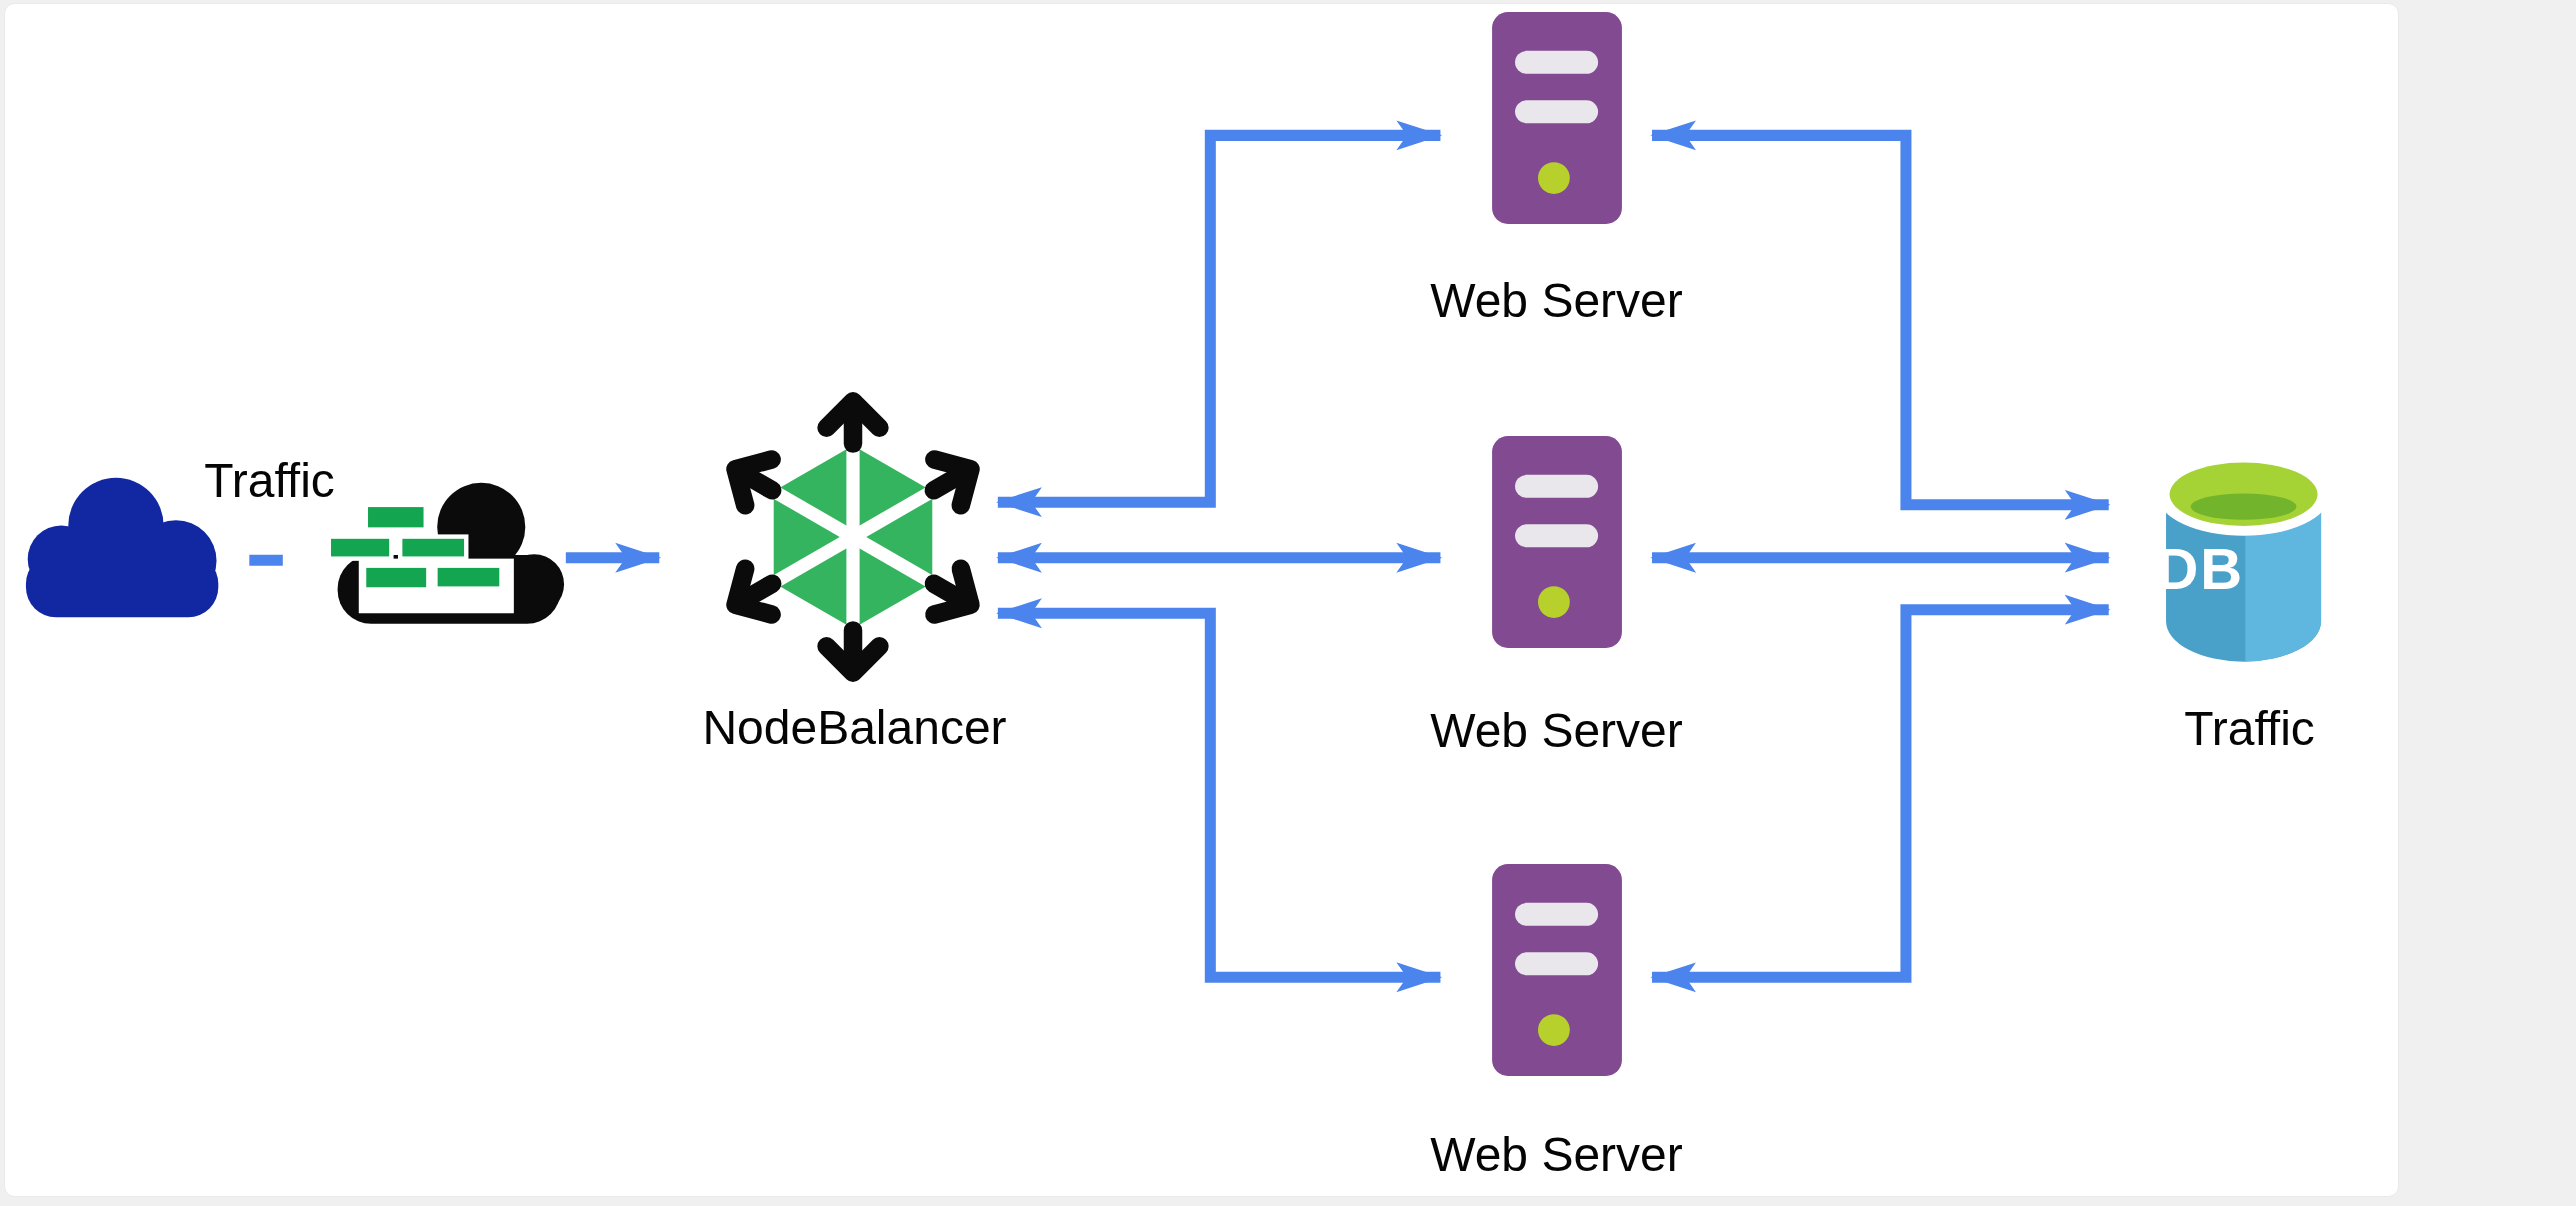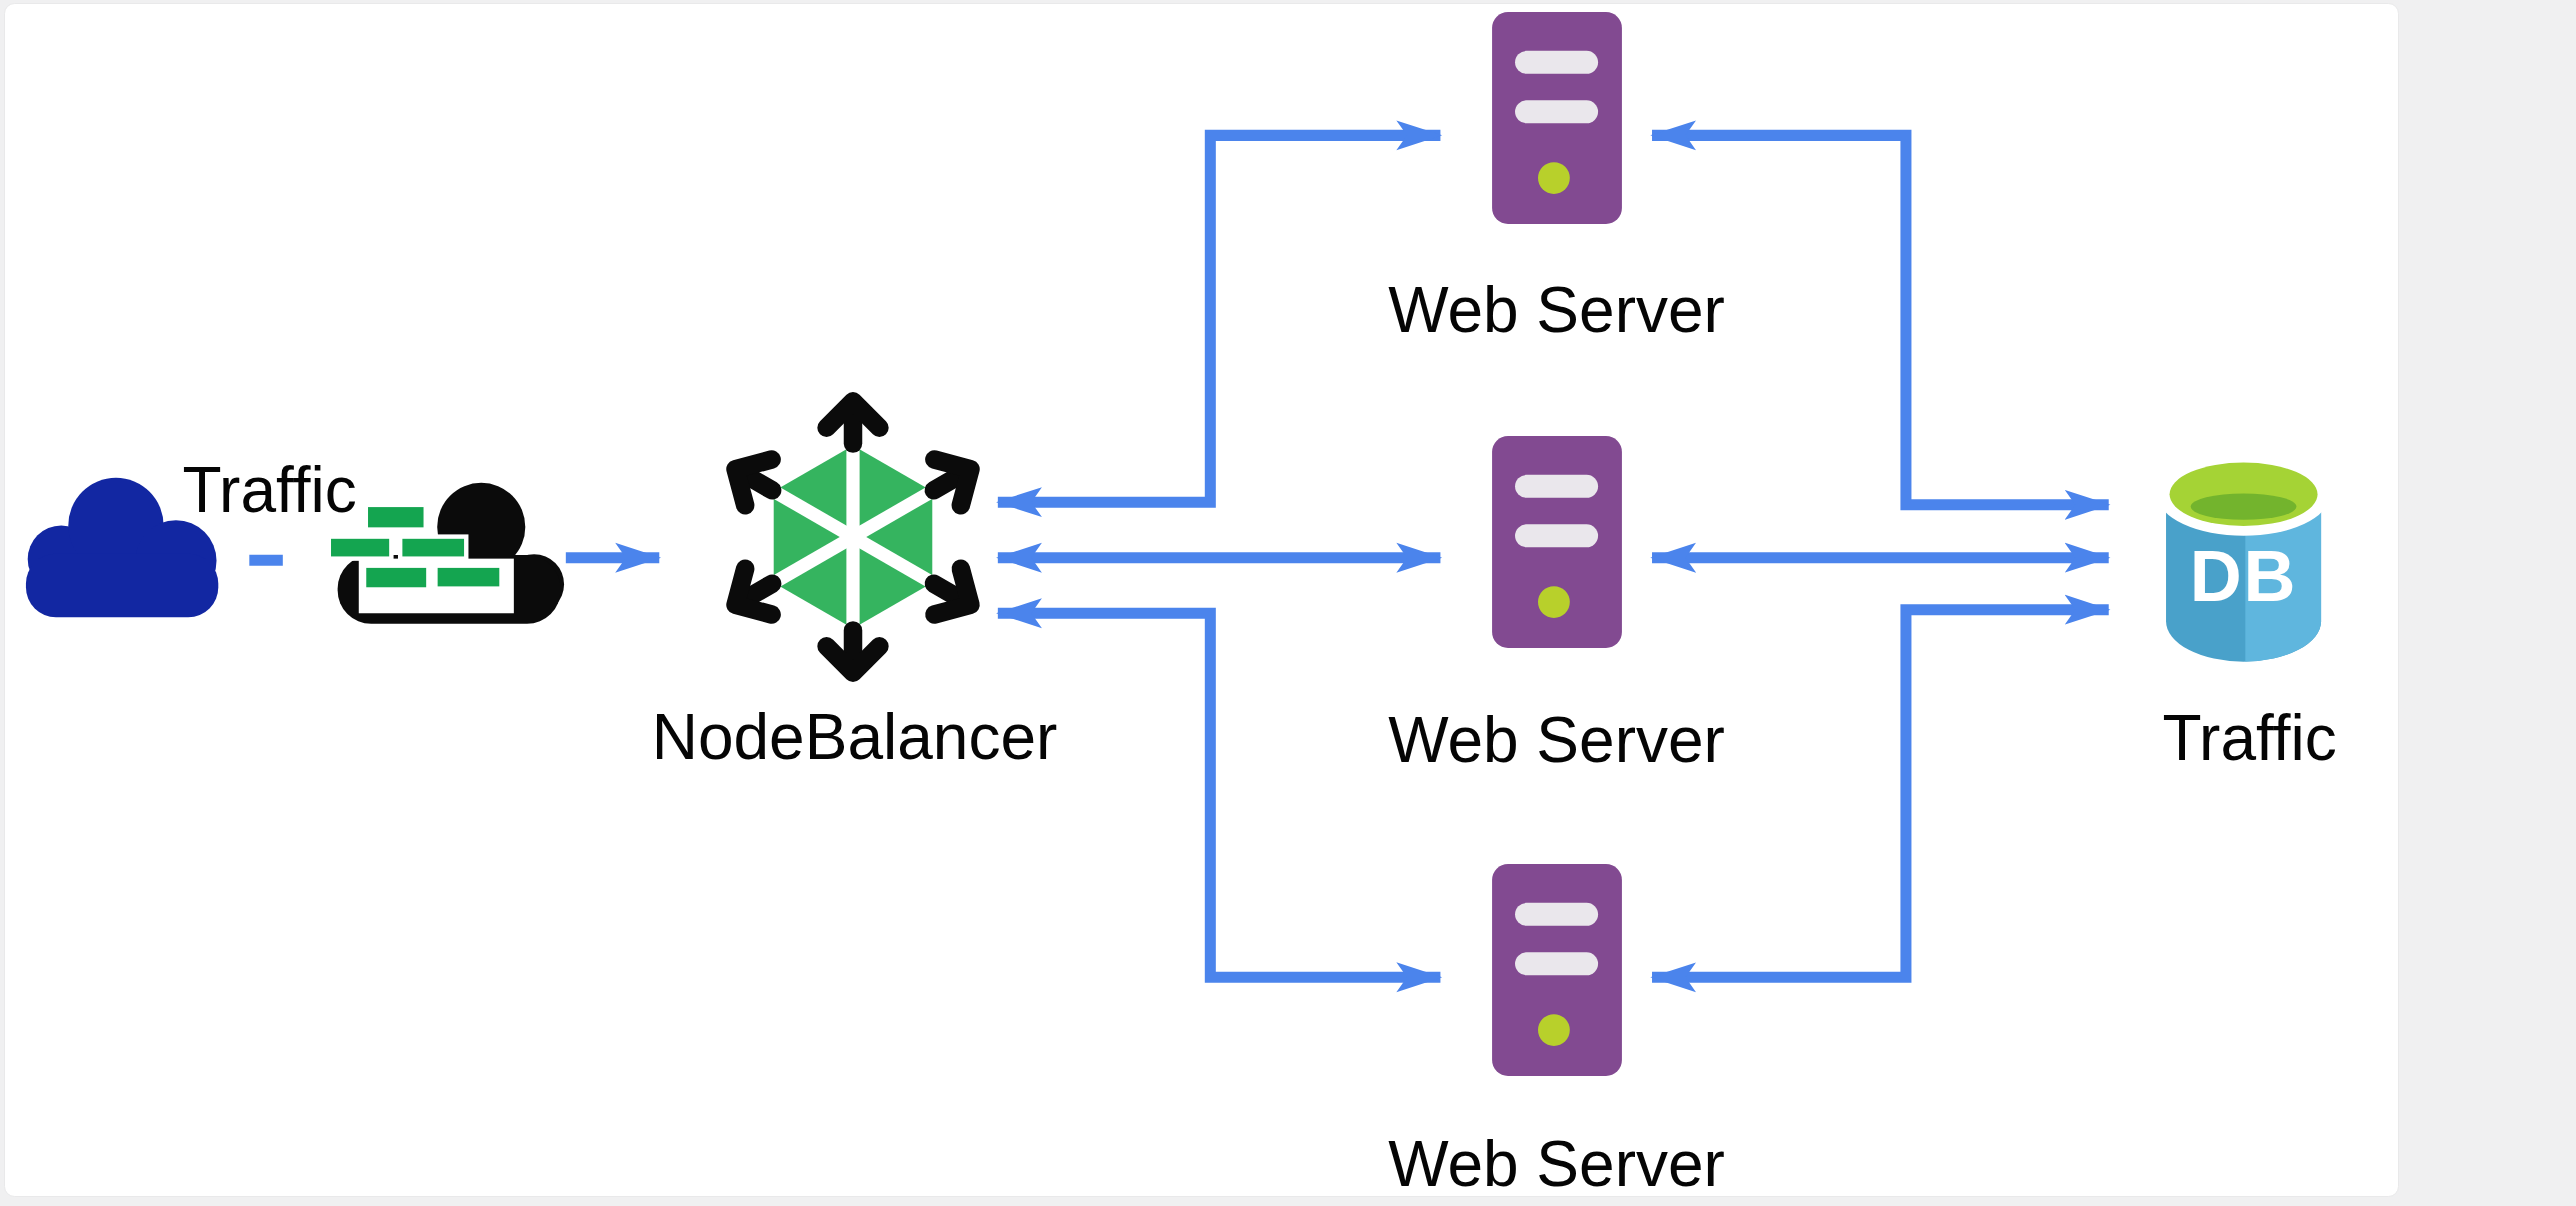--- a/index.html
+++ b/index.html
@@ -34,41 +34,40 @@
     position: absolute;
   }
   .node svg {
     display: block;
     width: 100%;
     height: 100%;
   }
   .diagram-label {
     position: absolute;
     transform: translateX(-50%);
-    font-size: 64px;
+    font-size: 48px;
     line-height: 1.1;
     color: #050505;
     white-space: nowrap;
     letter-spacing: 0px;
   }
   .connector {
     fill: none;
     stroke: #4b84ec;
     stroke-width: 12.5px;
     stroke-linejoin: miter;
   }
   .arrow-end   { marker-end: url(#ah); }
   .arrow-both  { marker-start: url(#ah); marker-end: url(#ah); }
   .db-badge {
     position: absolute;
     left: 0;
     right: 0;
     top: 83px;
-    text-align: center;
-    font-size: 72px;
+    font-size: 58px;
     font-weight: bold;
     letter-spacing: 1.8px;
     color: #ffffff;
   }
 </style>
 </head>
 <body>
 
 <div class="page">
   <div class="card">

